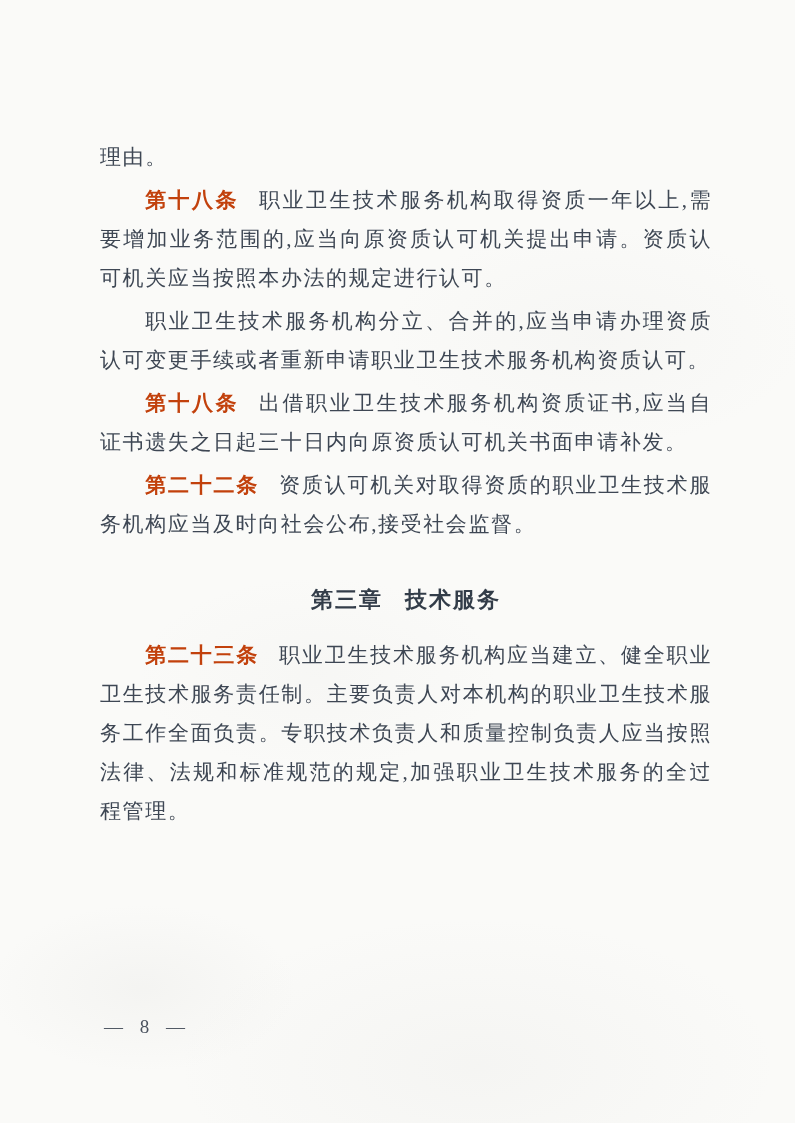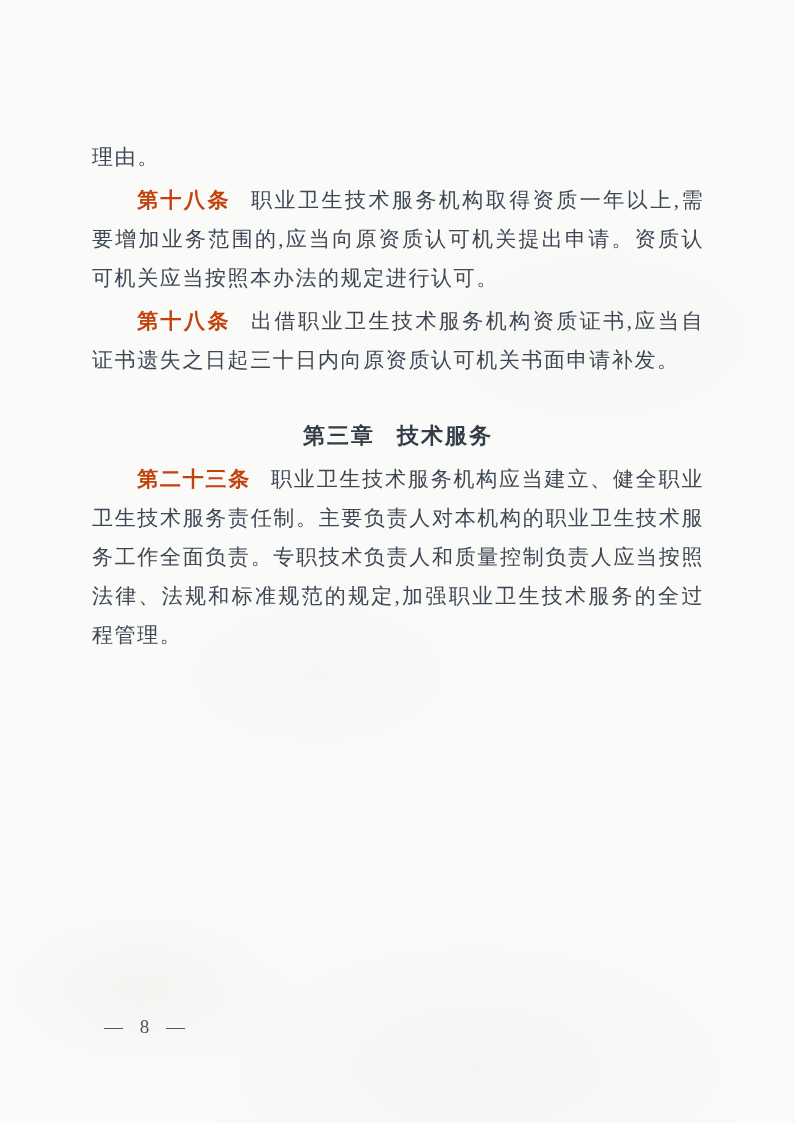--- a/index.html
+++ b/index.html
@@ -19,21 +19,21 @@
       radial-gradient(ellipse 300px 160px at 75% 30%, rgba(200,200,195,0.07), rgba(200,200,195,0) 70%),
       radial-gradient(ellipse 260px 140px at 40% 60%, rgba(195,195,190,0.06), rgba(195,195,190,0) 70%),
       radial-gradient(ellipse 400px 200px at 60% 95%, rgba(185,185,180,0.08), rgba(185,185,180,0) 75%);
   }
   .page {
     position: absolute;
     inset: 0;
   }
   .doc-body {
     position: absolute;
-    left: 92px;
+    left: 100px;
     top: 137px;
     width: 612px;
     color: #3e4754;
     font-size: 21px;
     line-height: 39px;
     letter-spacing: 1.6px;
     text-align: justify;
   }
   .para {
     margin: 0 0 3px 0;
@@ -44,21 +44,21 @@
   }
   .term {
     font-weight: 700;
     color: #c2410c;
     font-family: "Liberation Sans", sans-serif;
   }
   .term:not(:empty) {
     margin-right: 0.95em;
   }
   .chapter {
-    margin: 36px 0 4px 0;
+    margin: 36px 0 16px 0;
     text-align: center;
     font-size: 22px;
     line-height: 39px;
     font-weight: 700;
     color: #333d49;
     font-family: "Liberation Sans", sans-serif;
     letter-spacing: 2px;
   }
   .chapter-gap {
     display: inline-block;
@@ -79,24 +79,26 @@
 
 <div class="page">
 
   <div class="doc-body">
 
     <p class="para no-indent"><span class="term"></span><span>理由。</span></p>
 
     <p class="para"><span class="term">第十八条</span><span>职业卫生技术服务机构取得资质一年以上,需要增加业务范围的,应当向原资质认可机关提出申请。资质认可机关应当按照本办法的规定进行认可。</span></p>
 
 
+    <p class="para"><span class="term"></span><span>职业卫生技术服务机构分立、合并的,应当申请办理资质认可变更手续或者重新申请职业卫生技术服务机构资质认可。</span></p>
 
     <p class="para"><span class="term">第十八条</span><span>出借职业卫生技术服务机构资质证书,应当自证书遗失之日起三十日内向原资质认可机关书面申请补发。</span></p>
 
 
+    <p class="para"><span class="term">第二十二条</span><span>资质认可机关对取得资质的职业卫生技术服务机构应当及时向社会公布,接受社会监督。</span></p>
 
     <h2 class="chapter"><span>第三章</span><span class="chapter-gap"></span><span>技术服务</span></h2>
 
     <p class="para"><span class="term">第二十三条</span><span>职业卫生技术服务机构应当建立、健全职业卫生技术服务责任制。主要负责人对本机构的职业卫生技术服务工作全面负责。专职技术负责人和质量控制负责人应当按照法律、法规和标准规范的规定,加强职业卫生技术服务的全过程管理。</span></p>
 
   </div>
 
   <div class="footer">— 8 —</div>
 
 </div>

